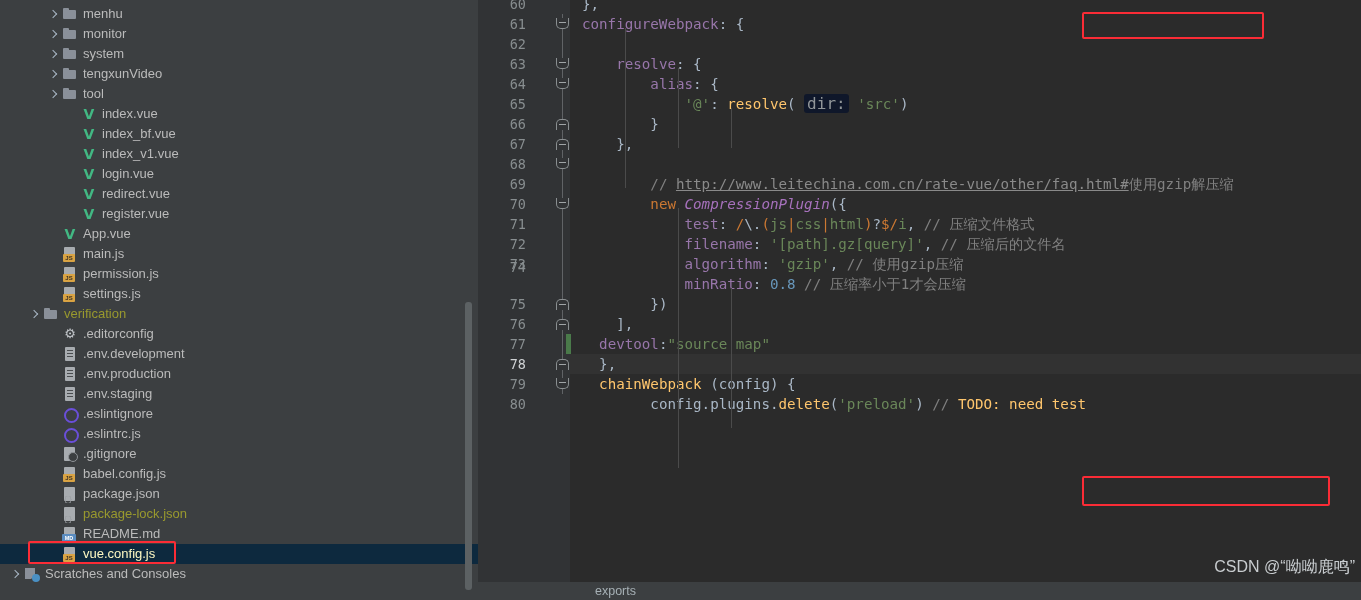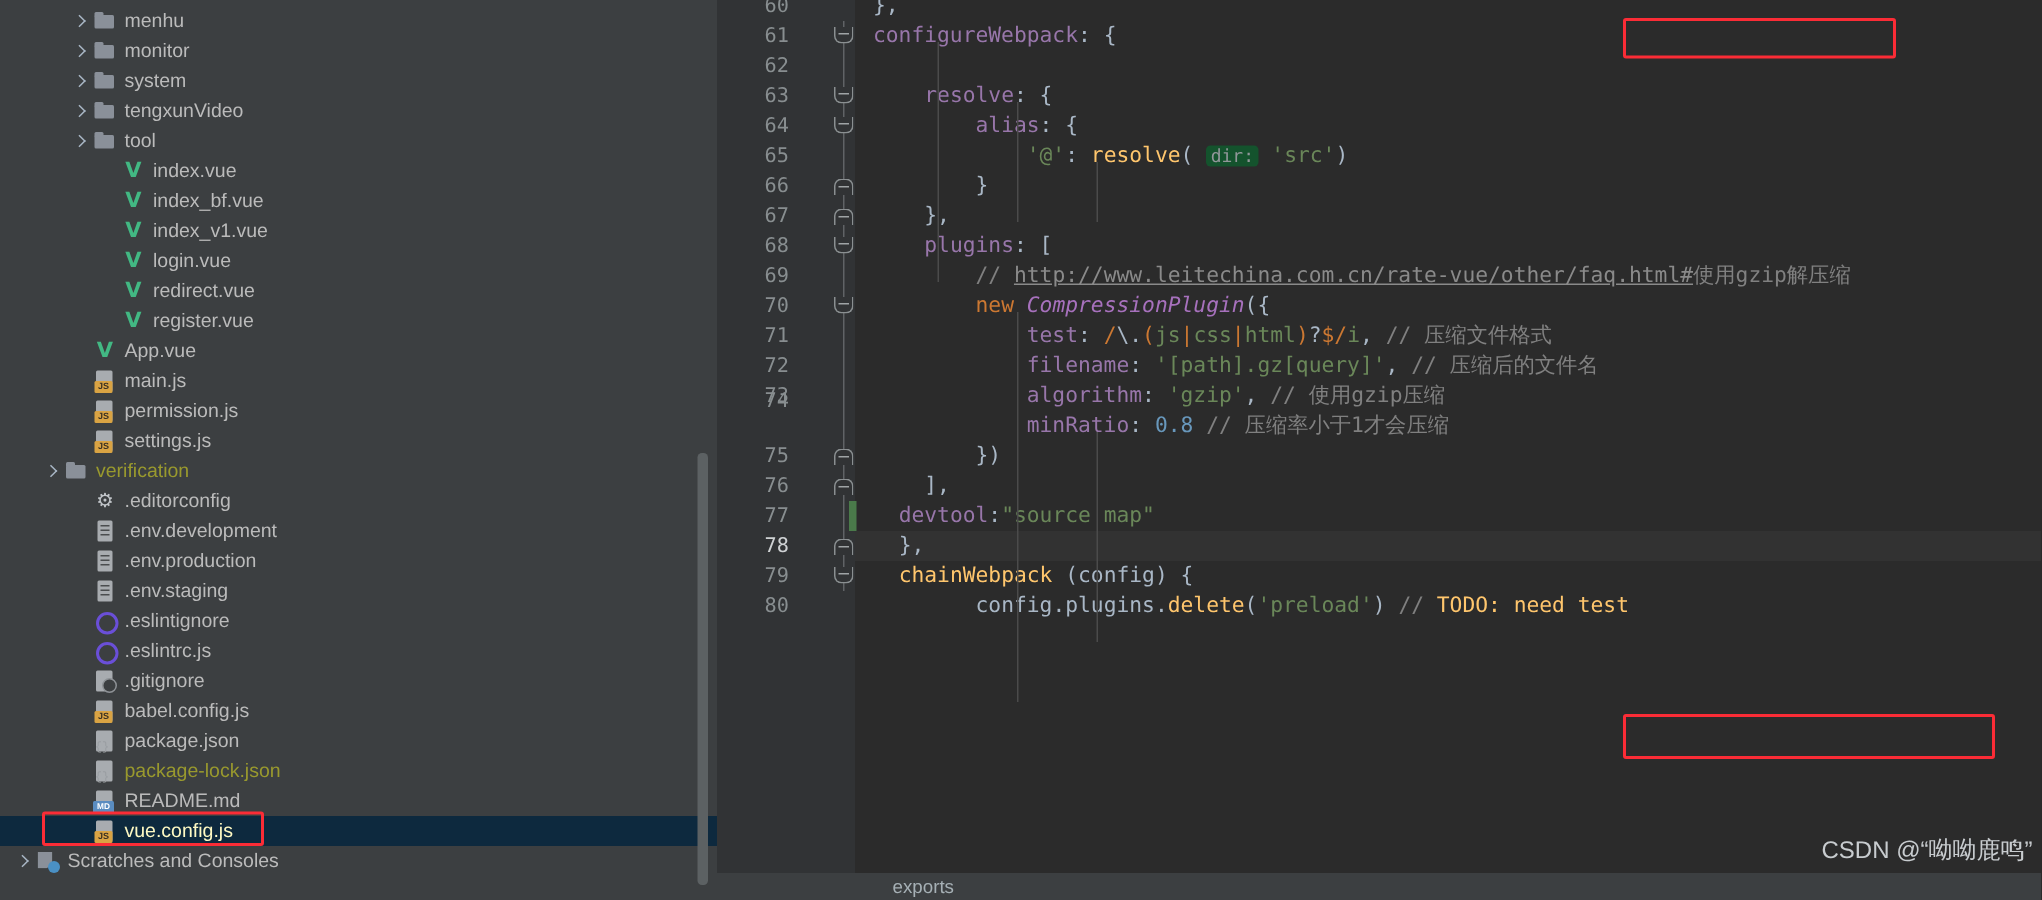--- a/index.html
+++ b/index.html
@@ -361,25 +361,25 @@
   .t-cls   { color: #a771bd; font-style: italic; }
   .t-fn    { color: #ffc66d; }
   .t-num   { color: #6897bb; }
   .t-cmt   { color: #808080; }
   .t-punc  { color: #a9b7c6; }
   .t-rxp   { color: #cc7832; }
   .t-rxd   { color: #6a8759; }
   .t-link  { color: #8a8a8a; text-decoration: underline; }
   .t-brace { color: #a9b7c6; }
   .hint {
-    background: #14532d;
+    background: #0f172a;
     color: #919699;
     border-radius: 3px;
     padding: 0 3px;
-    font-size: 12px;
+    font-size: 16px;
   }
 
   
   .iguide {
     position: absolute;
     width: 1px;
     background: #4b4b4b;
   }
 
   
@@ -667,21 +667,20 @@
         <div class="fold" style="top: 394px;"></div>
       </div>
     <div id="code">
         <div class="cl" style="top: -6px;"><span class="t-brace">},</span></div>
         <div class="cl" style="top: 14px;"><span class="t-key">configureWebpack</span><span class="t-punc">:</span> <span class="t-brace">{</span></div>
         <div class="cl" style="top: 54px;">    <span class="t-key">resolve</span><span class="t-punc">:</span> <span class="t-brace">{</span></div>
         <div class="cl" style="top: 74px;">        <span class="t-key">alias</span><span class="t-punc">:</span> <span class="t-brace">{</span></div>
         <div class="cl" style="top: 94px;">            <span class="t-str">'@'</span><span class="t-punc">:</span> <span class="t-fn">resolve</span><span class="t-brace">(</span> <span class="hint">dir:</span> <span class="t-str">'src'</span><span class="t-brace">)</span></div>
         <div class="cl" style="top: 114px;">        <span class="t-brace">}</span></div>
         <div class="cl" style="top: 134px;">    <span class="t-brace">}</span><span class="t-punc">,</span></div>
-        <div class="cl" style="top: 154px;">    <span class="t-key">plugins</span><span class="t-punc">:</span> <span class="t-brace">[</span></div>
         <div class="cl" style="top: 174px;">        <span class="t-cmt">// </span><span class="t-link">http://www.leitechina.com.cn/rate-vue/other/faq.html#</span><span class="t-cmt">使用gzip解压缩</span></div>
         <div class="cl" style="top: 194px;">        <span class="t-kw">new</span> <span class="t-cls">CompressionPlugin</span><span class="t-brace">({</span></div>
         <div class="cl" style="top: 214px;">            <span class="t-key">test</span><span class="t-punc">:</span> <span class="t-rxp">/</span><span class="t-plain">\.</span><span class="t-rxp">(</span><span class="t-rxd">js</span><span class="t-rxp">|</span><span class="t-rxd">css</span><span class="t-rxp">|</span><span class="t-rxd">html</span><span class="t-rxp">)</span><span class="t-plain">?</span><span class="t-kw">$</span><span class="t-rxp">/</span><span class="t-rxd">i</span><span class="t-punc">,</span> <span class="t-cmt">// 压缩文件格式</span></div>
         <div class="cl" style="top: 234px;">            <span class="t-key">filename</span><span class="t-punc">:</span> <span class="t-str">'[path].gz[query]'</span><span class="t-punc">,</span> <span class="t-cmt">// 压缩后的文件名</span></div>
         <div class="cl" style="top: 254px;">            <span class="t-key">algorithm</span><span class="t-punc">:</span> <span class="t-str">'gzip'</span><span class="t-punc">,</span> <span class="t-cmt">// 使用gzip压缩</span></div>
         <div class="cl" style="top: 274px;">            <span class="t-key">minRatio</span><span class="t-punc">:</span> <span class="t-num">0.8</span> <span class="t-cmt">// 压缩率小于1才会压缩</span></div>
         <div class="cl" style="top: 294px;">        <span class="t-brace">})</span></div>
         <div class="cl" style="top: 314px;">    <span class="t-brace">]</span><span class="t-punc">,</span></div>
         <div class="cl" style="top: 334px;">  <span class="t-key">devtool</span><span class="t-punc">:</span><span class="t-str">"source map"</span></div>
         <div class="cl hl" style="top: 354px;">  <span class="t-brace">}</span><span class="t-punc">,</span></div>

